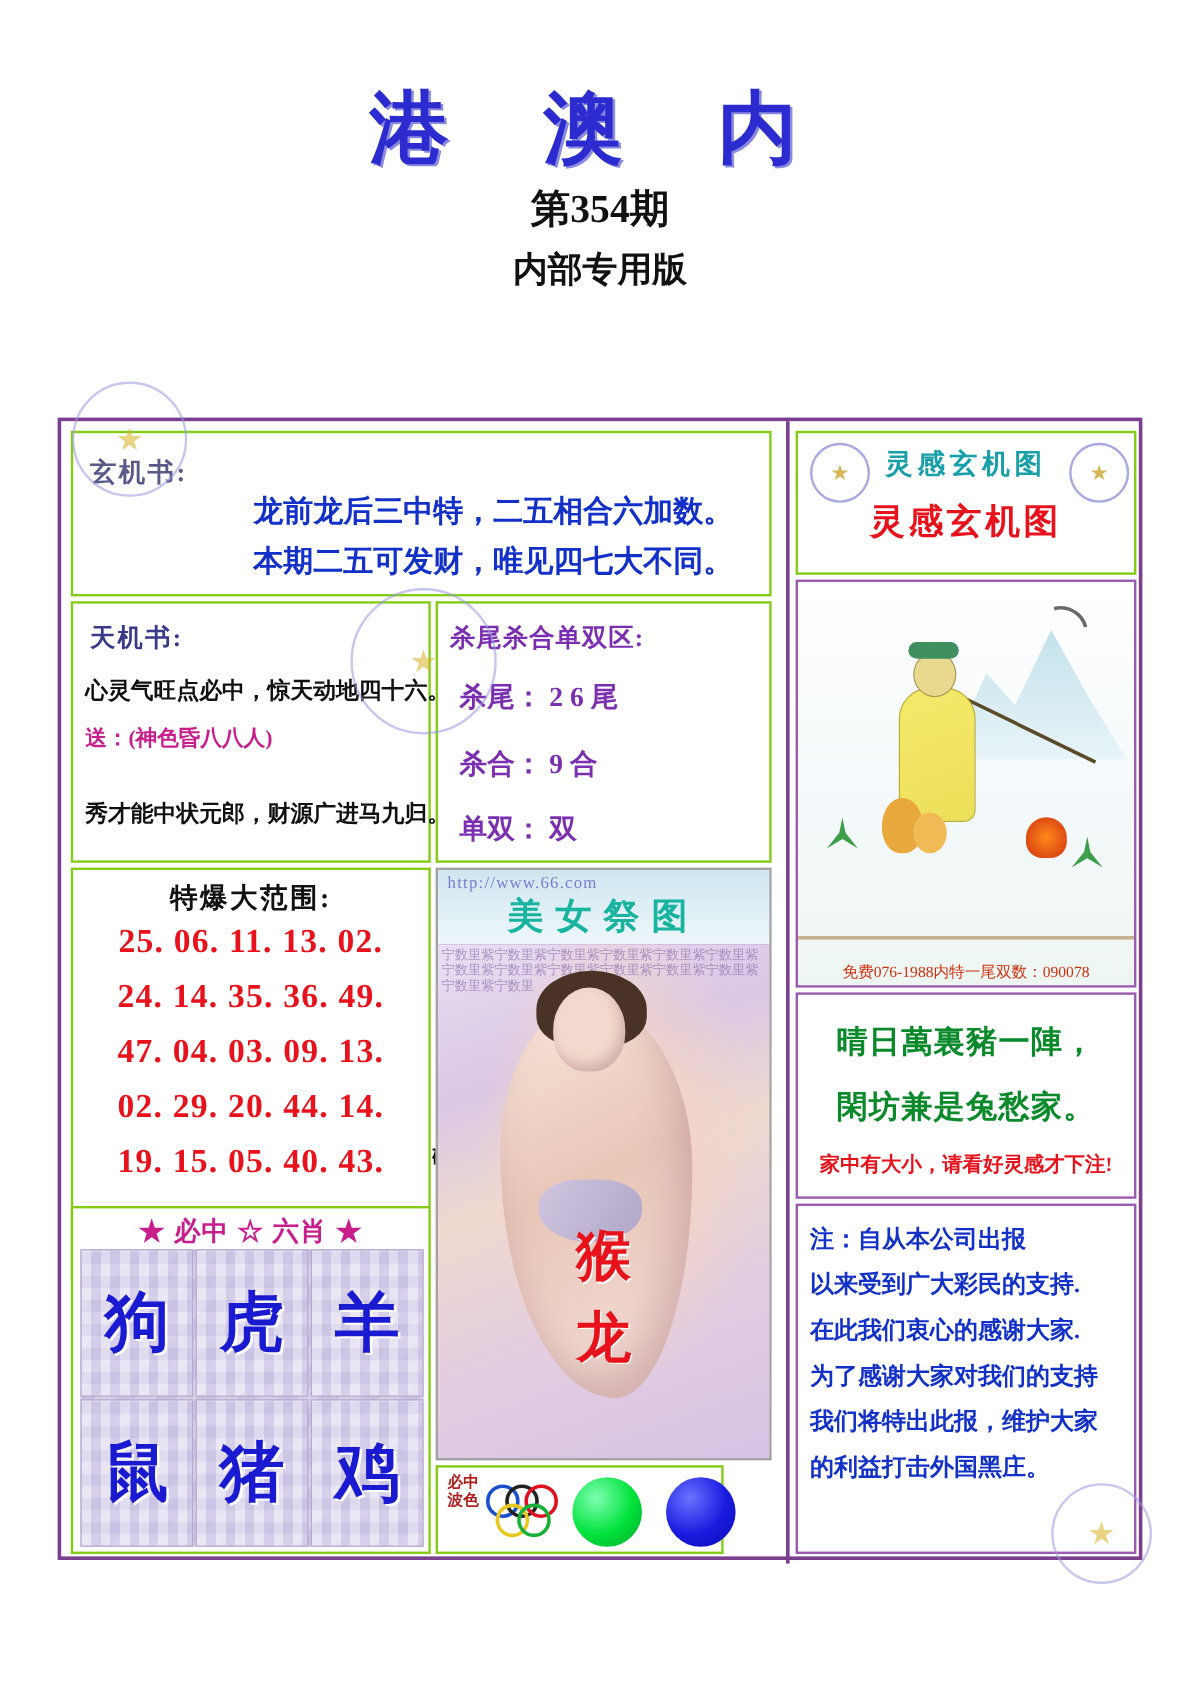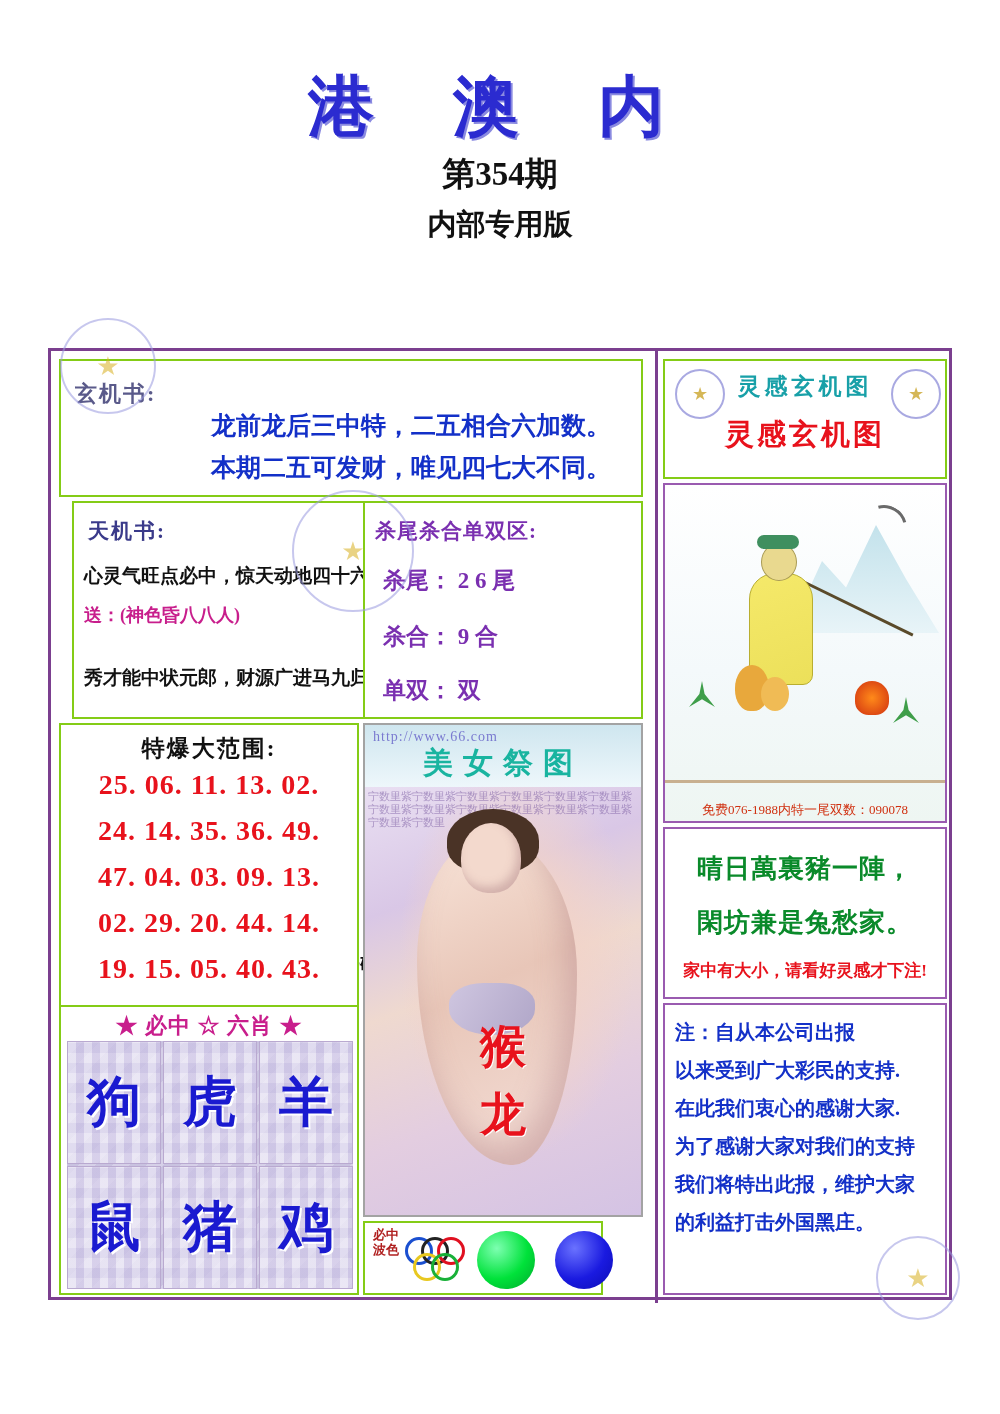--- a/index.html
+++ b/index.html
@@ -51,21 +51,21 @@
   .b-xuanji{left:8px;top:8px;width:584px;height:138px;}
   .b-xuanji .lab{
     position:absolute;left:14px;top:18px;font-size:22px;color:#5a5a8a;font-weight:bold;
     letter-spacing:2px;
   }
   .b-xuanji .l1{position:absolute;left:150px;top:48px;font-size:25px;color:#1330c8;font-weight:bold;}
   .b-xuanji .l2{position:absolute;left:150px;top:90px;font-size:25px;color:#1330c8;font-weight:bold;}
   .b-xuanji .whitebar{position:absolute;left:196px;top:6px;width:350px;height:30px;background:#fff;}
 
   
-  .b-tianji{left:21px;top:150px;width:300px;height:218px;}
+  .b-tianji{left:8px;top:150px;width:300px;height:218px;}
   .b-tianji .lab{position:absolute;left:14px;top:14px;font-size:21px;color:#3a3a8a;font-weight:bold;letter-spacing:2px;}
   .b-tianji .r1{position:absolute;left:10px;top:60px;font-size:19px;color:#111;font-weight:bold;white-space:nowrap;}
   .b-tianji .r2{position:absolute;left:10px;top:100px;font-size:18px;color:#c81e8c;font-weight:bold;}
   .b-tianji .r3{position:absolute;left:10px;top:162px;font-size:19px;color:#111;font-weight:bold;white-space:nowrap;}
 
   
   .b-sha{left:312px;top:150px;width:280px;height:218px;}
   .b-sha .h{position:absolute;left:10px;top:14px;font-size:21px;color:#7a2fb0;font-weight:bold;letter-spacing:1px;}
   .b-sha .r{position:absolute;left:18px;font-size:23px;color:#7a2fb0;font-weight:bold;}
   .b-sha .r1{top:62px;}

